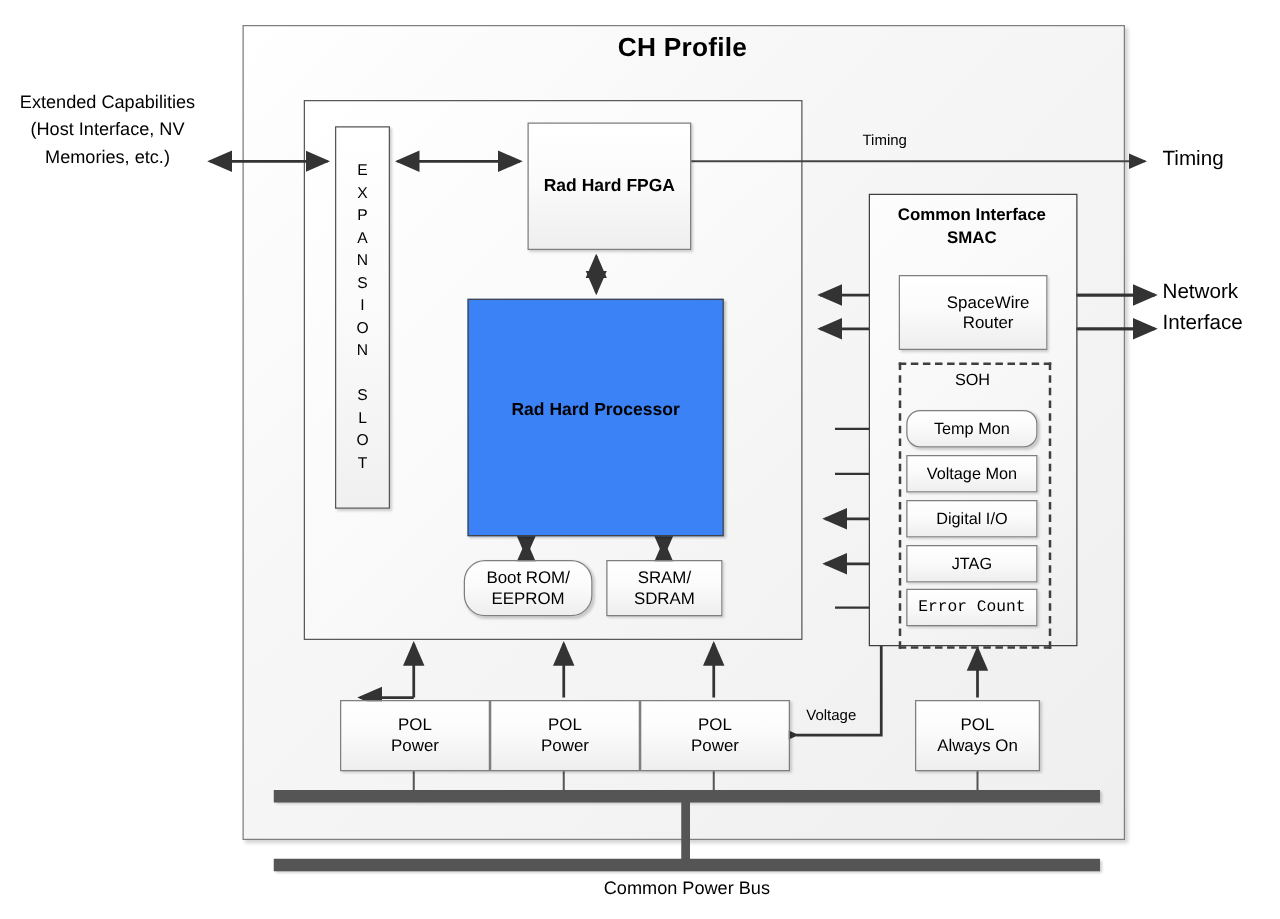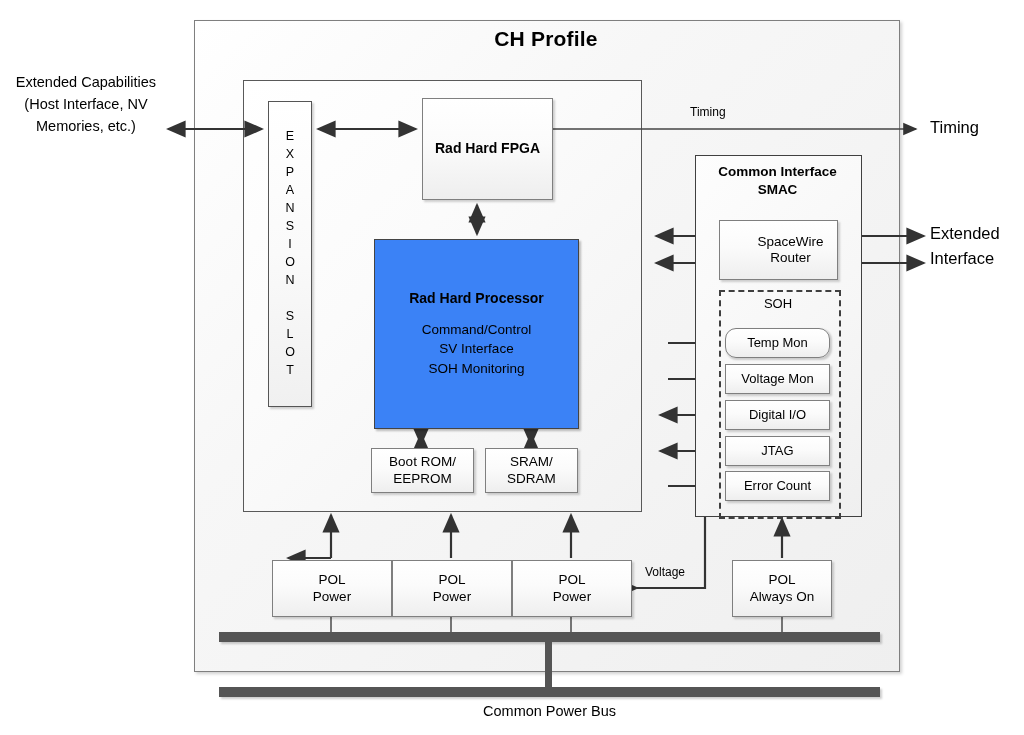--- a/index.html
+++ b/index.html
@@ -50,21 +50,21 @@
   #fpga-box{left:422px;top:98px;width:131px;height:102px;font-size:14px;}
   #processor-box{
     left:374px;top:239px;width:205px;height:190px;
     background:#3b82f6;border:1px solid #444;
     box-shadow:1.5px 1.5px 2px rgba(0,0,0,.25);
     display:flex;flex-direction:column;align-items:center;justify-content:center;
     box-sizing:border-box;
   }
   #processor-title{font-size:14px;font-weight:bold;margin-bottom:14px;}
   #processor-lines{font-size:13.5px;line-height:1.42;text-align:center;}
-  #bootrom-box{left:371px;top:448px;width:103px;height:45px;}
+  #bootrom-box{left:371px;top:448px;width:103px;height:45px;border-radius:17px;}
   #sram-box{left:485px;top:448px;width:93px;height:45px;}
   #spacewire-box{left:719px;top:220px;width:119px;height:60px;padding-left:24px;}
   
   #expansion-slot{
     left:268px;top:101px;width:44px;height:306px;
     background:linear-gradient(180deg,#ffffff 0%,#fafafa 50%,#f0f0f0 100%);
     border:1px solid #555;box-shadow:1.5px 1.5px 2px rgba(0,0,0,.18);
     display:flex;flex-direction:column;align-items:center;justify-content:center;
     font-size:12.5px;line-height:1.42;box-sizing:border-box;
   }
@@ -201,25 +201,20 @@
   <span class="ln">S</span>
   <span class="ln">L</span>
   <span class="ln">O</span>
   <span class="ln">T</span>
 </div>
 
 <div class="abs box bold" id="fpga-box">Rad Hard FPGA</div>
 
 <div class="abs" id="processor-box">
   <div id="processor-title">Rad Hard Processor</div>
-  <div id="processor-lines">
-    <div>Command/Control</div>
-    <div>SV Interface</div>
-    <div>SOH Monitoring</div>
-  </div>
 </div>
 
 <div class="abs box" id="bootrom-box">
   <div>
     <div>Boot ROM/</div>
     <div>EEPROM</div>
   </div>
 </div>
 <div class="abs box" id="sram-box">
   <div>
@@ -241,21 +236,21 @@
   </div>
 </div>
 
 <div class="abs" id="soh-dashed"></div>
 <div class="abs" id="soh-title">SOH</div>
 
 <div class="abs box soh-item" style="top:328px;border-radius:11px;">Temp Mon</div>
 <div class="abs box soh-item" style="top:364px;">Voltage Mon</div>
 <div class="abs box soh-item" style="top:400px;">Digital I/O</div>
 <div class="abs box soh-item" style="top:436px;">JTAG</div>
-<div class="abs box soh-item" style="top:471px;">Error Count</div>
+<div class="abs box soh-item" style="top:471px;font-family:Liberation Mono, monospace;">Error Count</div>
 
 <div class="abs box pol" id="pol-1">
   <span class="l1">POL</span>
   <span class="l2">Power</span>
 </div>
 <div class="abs box pol" id="pol-2">
   <span class="l1">POL</span>
   <span class="l2">Power</span>
 </div>
 <div class="abs box pol" id="pol-3">
@@ -267,15 +262,15 @@
   <span class="l2">Always On</span>
 </div>
 
 <div class="abs busbar" id="bus-inner"></div>
 <div class="abs" id="bus-link"></div>
 <div class="abs busbar" id="bus-outer"></div>
 <div class="abs" id="bus-caption">Common Power Bus</div>
 
 <div class="abs lbl" id="timing-small">Timing</div>
 <div class="abs" id="timing-right">Timing</div>
-<div class="abs" id="network-label">Extended</div>
+<div class="abs" id="network-label">Network</div>
 <div class="abs" id="interface-label">Interface</div>
 <div class="abs lbl" id="control-label">Voltage</div>
 
 </body></html>

